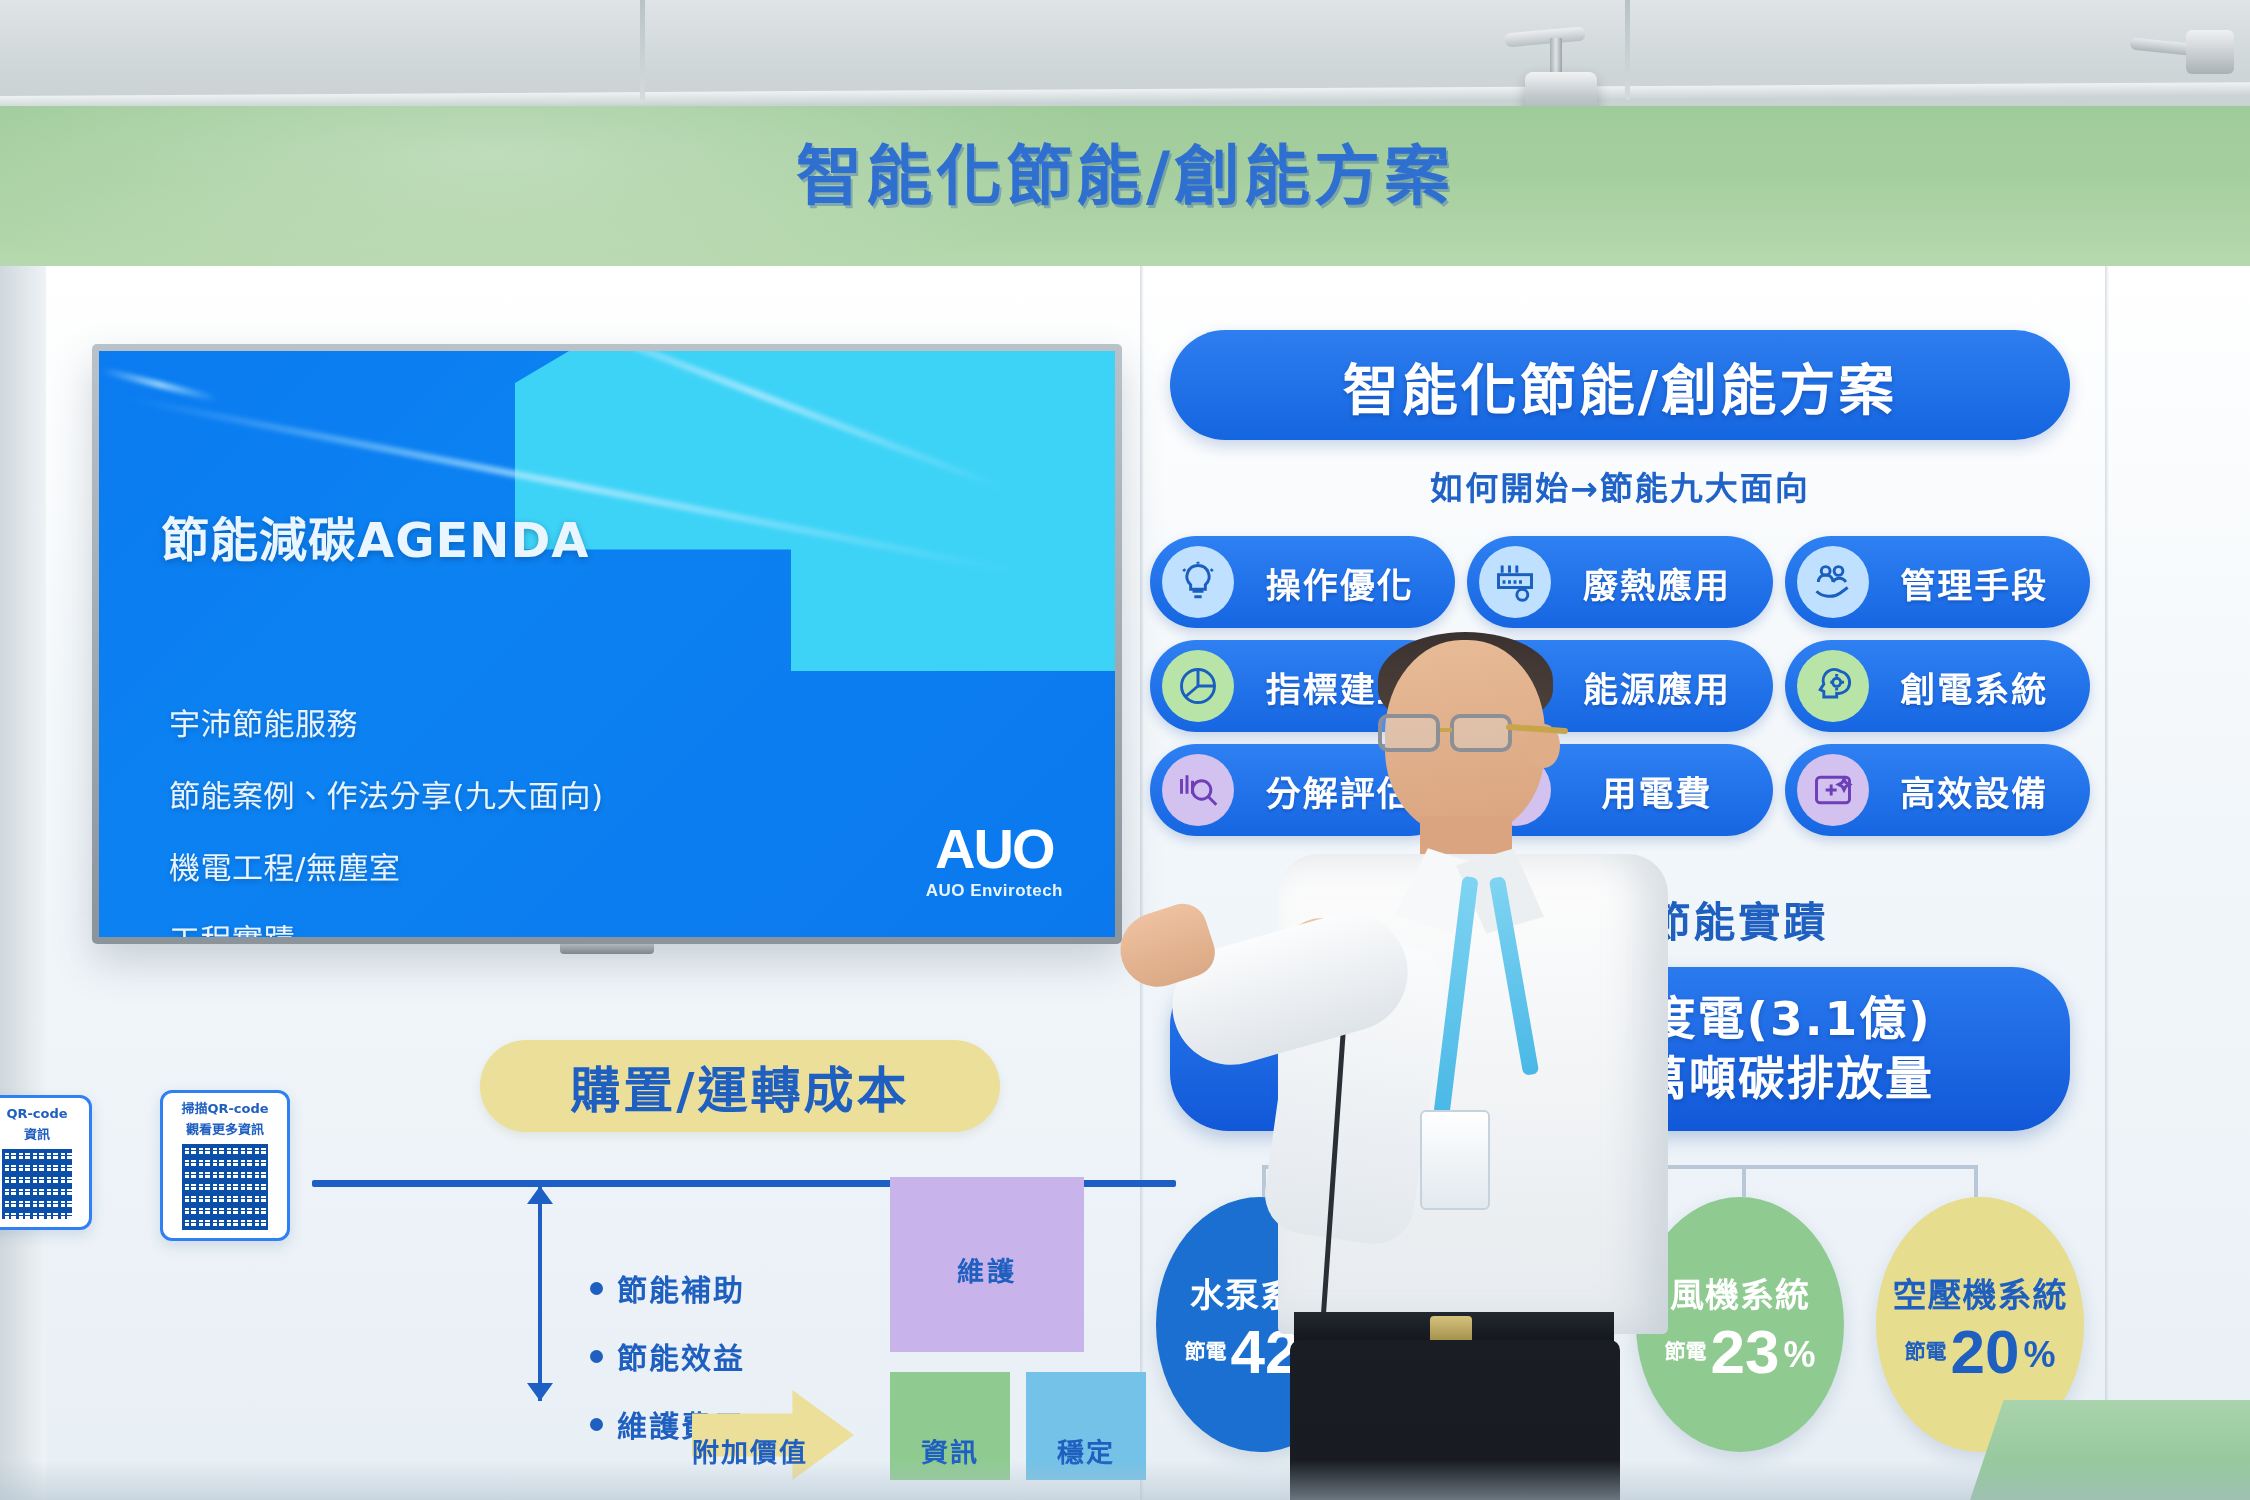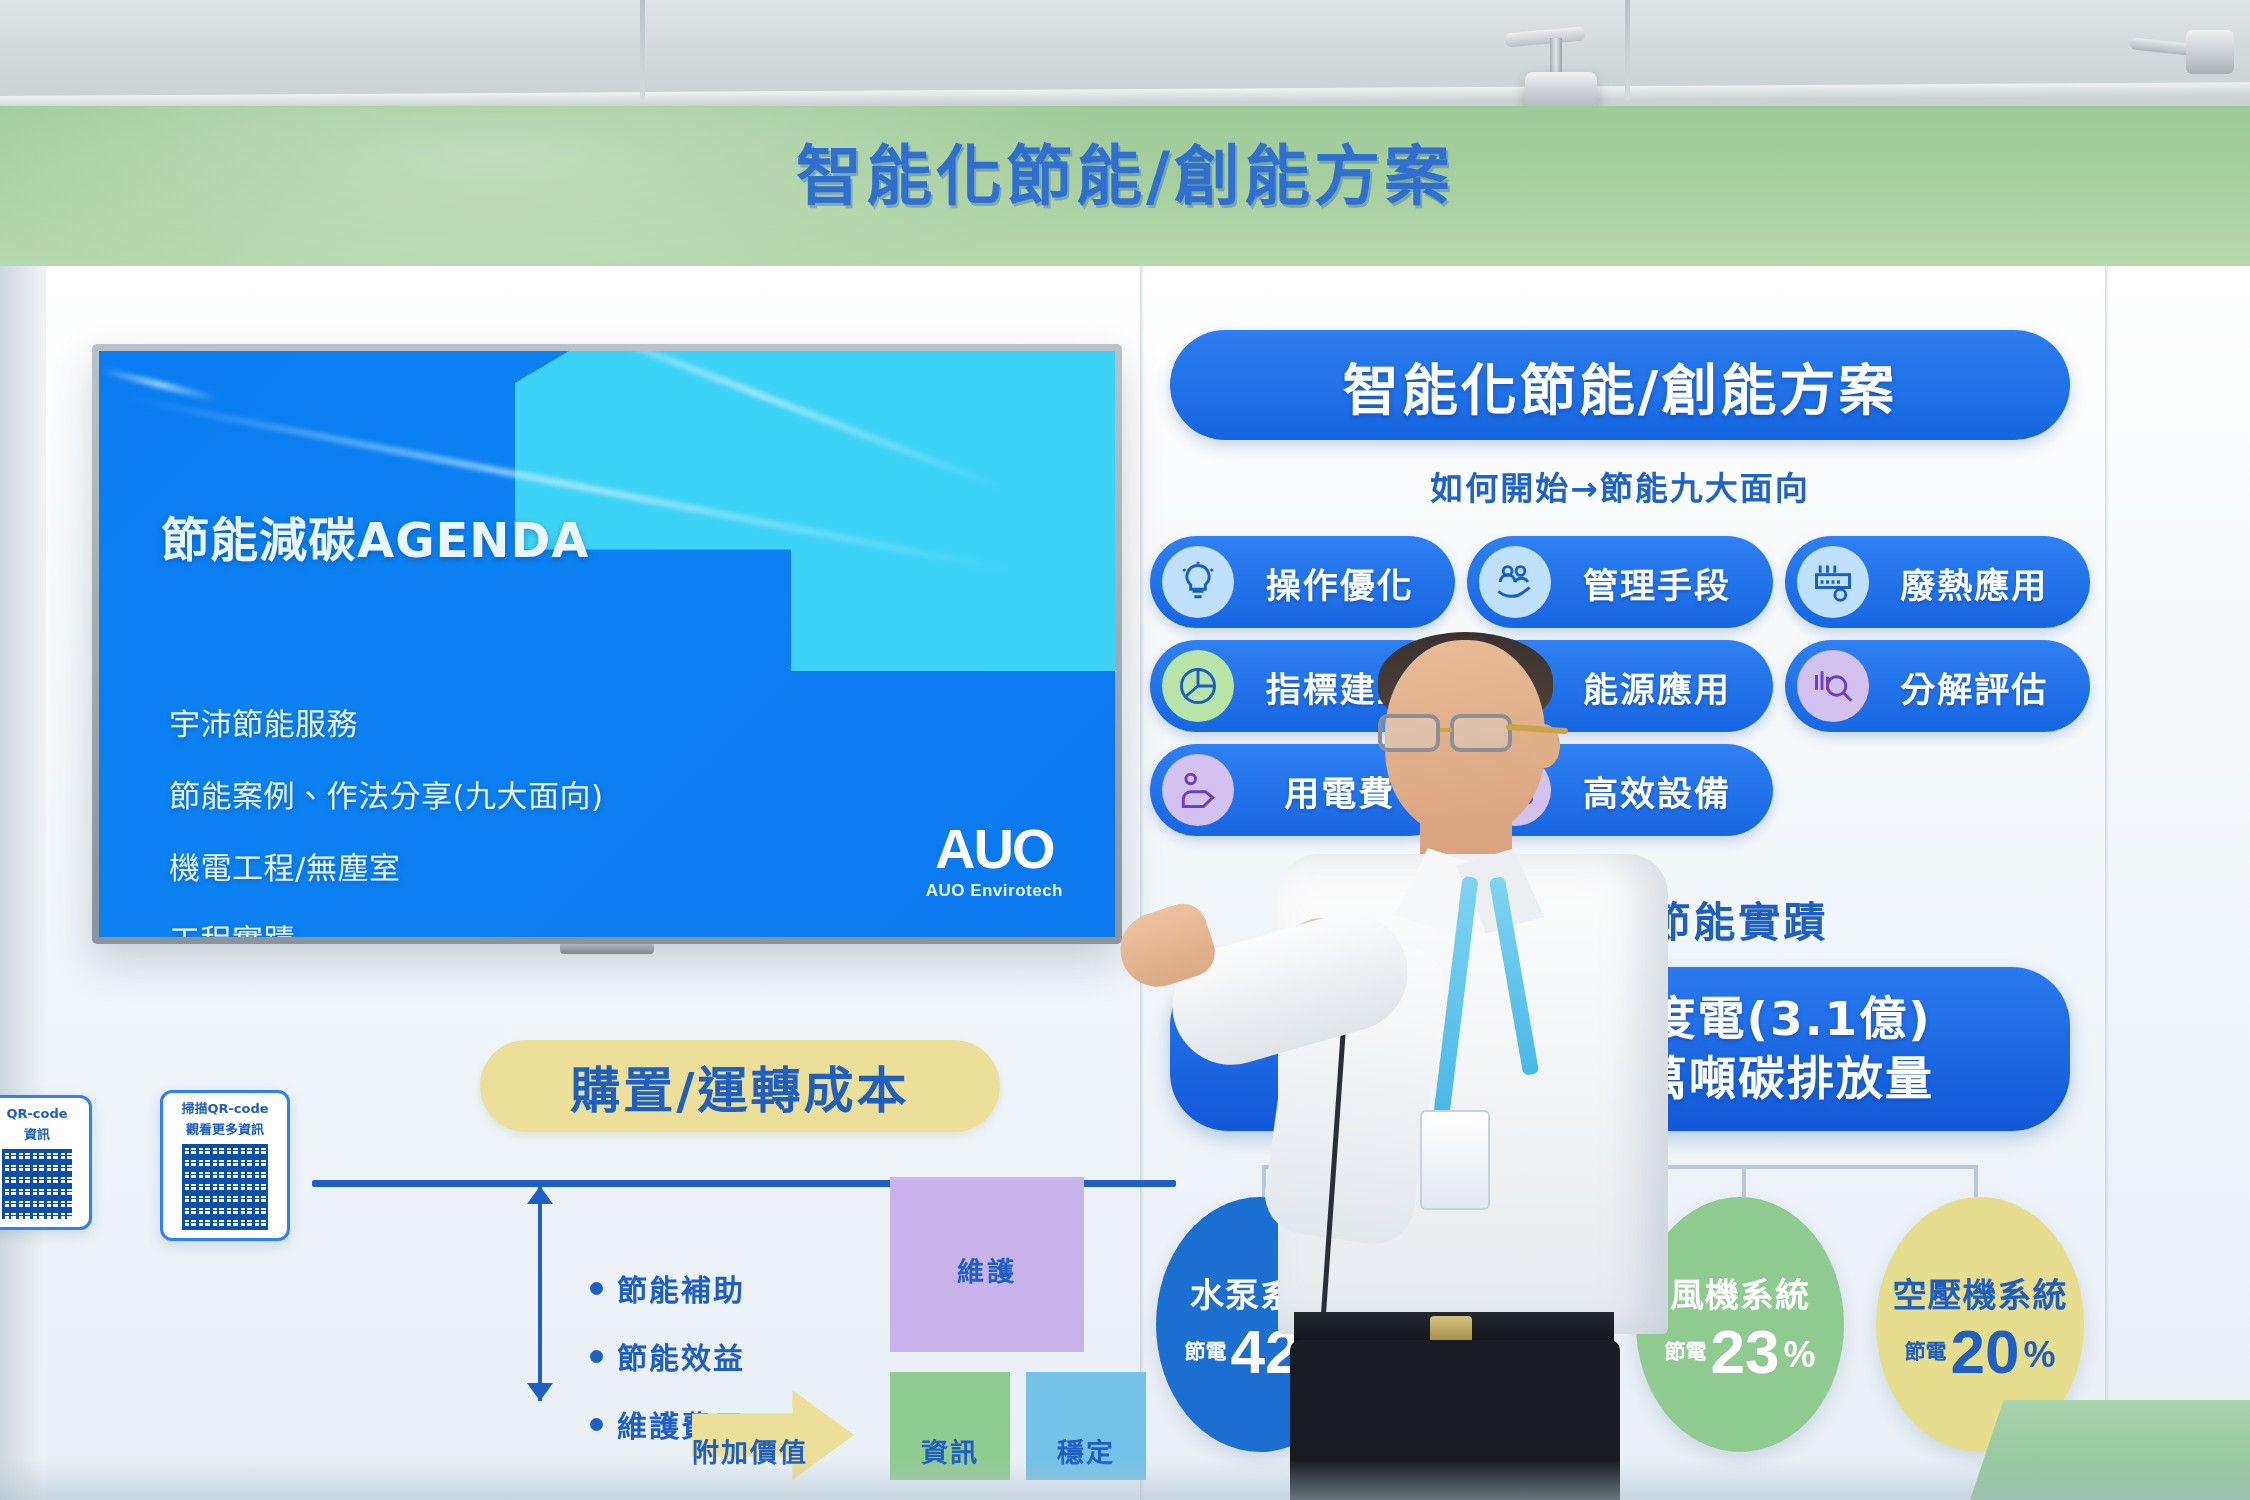--- a/index.html
+++ b/index.html
@@ -464,39 +464,39 @@
             <path d="M9 17h6M10 20h4M12 3a6 6 0 0 0-4 10.5V16h8v-2.5A6 6 0 0 0 12 3z"></path>
             <path d="M12 2v-1M5 6L4 5M19 6l1-1"></path>
           </svg>
         </div>
         <div class="pill-label">操作優化</div>
       </div>
 
       <div class="pill">
         <div class="pill-icon" style="background:#bfe0ff">
           <svg viewBox="0 0 24 24" fill="none" stroke="#1a5fc0" stroke-width="1.6">
+            <path d="M5 3v4M9 3v4M13 3v4"></path>
+            <rect x="3" y="8" width="18" height="7"></rect>
+            <path d="M6 11v2M9 11v2M12 11v2M15 11v2"></path>
+            <circle cx="16" cy="19" r="3"></circle>
+          </svg>
+        </div>
+        <div class="pill-label">廢熱應用</div>
+      </div>
+
+      <div class="pill">
+        <div class="pill-icon" style="background:#bfe0ff">
+          <svg viewBox="0 0 24 24" fill="none" stroke="#1a5fc0" stroke-width="1.6">
             <circle cx="8" cy="6" r="2.4"></circle>
               <circle cx="15" cy="6" r="2.4"></circle>
             <path d="M4 12a4 4 0 0 1 8 0M12 12a4 4 0 0 1 7 0"></path>
             <path d="M3 17c3 3 9 4 13 1l4-3"></path>
           </svg>
         </div>
         <div class="pill-label">管理手段</div>
-      </div>
-
-      <div class="pill">
-        <div class="pill-icon" style="background:#bfe0ff">
-          <svg viewBox="0 0 24 24" fill="none" stroke="#1a5fc0" stroke-width="1.6">
-            <path d="M5 3v4M9 3v4M13 3v4"></path>
-            <rect x="3" y="8" width="18" height="7"></rect>
-            <path d="M6 11v2M9 11v2M12 11v2M15 11v2"></path>
-            <circle cx="16" cy="19" r="3"></circle>
-          </svg>
-        </div>
-        <div class="pill-label">廢熱應用</div>
       </div>
 
       <div class="pill">
         <div class="pill-icon" style="background:#b9e4a8">
           <svg viewBox="0 0 24 24" fill="none" stroke="#1a5fc0" stroke-width="1.6">
             <circle cx="12" cy="12" r="9"></circle>
               <path d="M12 3v9h9"></path>
               <path d="M12 12L5 18"></path>
           </svg>
         </div>
@@ -510,20 +510,30 @@
               <circle cx="6" cy="12" r="1.6"></circle>
               <circle cx="18" cy="14" r="1.6"></circle>
             <path d="M7.5 11l4-2.5M14.5 8.5l2.6 4"></path>
             <circle cx="11" cy="18" r="2.6"></circle>
               <path d="M8 22a3 3 0 0 1 6 0"></path>
           </svg>
         </div>
         <div class="pill-label">能源應用</div>
       </div>
 
+      <div class="pill">
+        <div class="pill-icon" style="background:#b9e4a8">
+          <svg viewBox="0 0 24 24" fill="none" stroke="#1a5fc0" stroke-width="1.6">
+            <path d="M16 4a6 6 0 0 0-9 7l-2 3 2 1v3h7v-2a6 6 0 0 0 2-12z"></path>
+            <circle cx="14" cy="10" r="2.2"></circle>
+              <path d="M14 5.5v1.5M14 13v1.5M10.5 10h1.5M16.5 10H18"></path>
+          </svg>
+        </div>
+        <div class="pill-label">創電系統</div>
+      </div>
 
       <div class="pill">
         <div class="pill-icon" style="background:#d3c2ef">
           <svg viewBox="0 0 24 24" fill="none" stroke="#6d3fb8" stroke-width="1.6">
             <path d="M3 6v8M6 4v10M9 7v7"></path>
             <circle cx="14" cy="12" r="5"></circle>
               <path d="M17.8 15.8L22 20"></path>
           </svg>
         </div>
         <div class="pill-label">分解評估</div>

